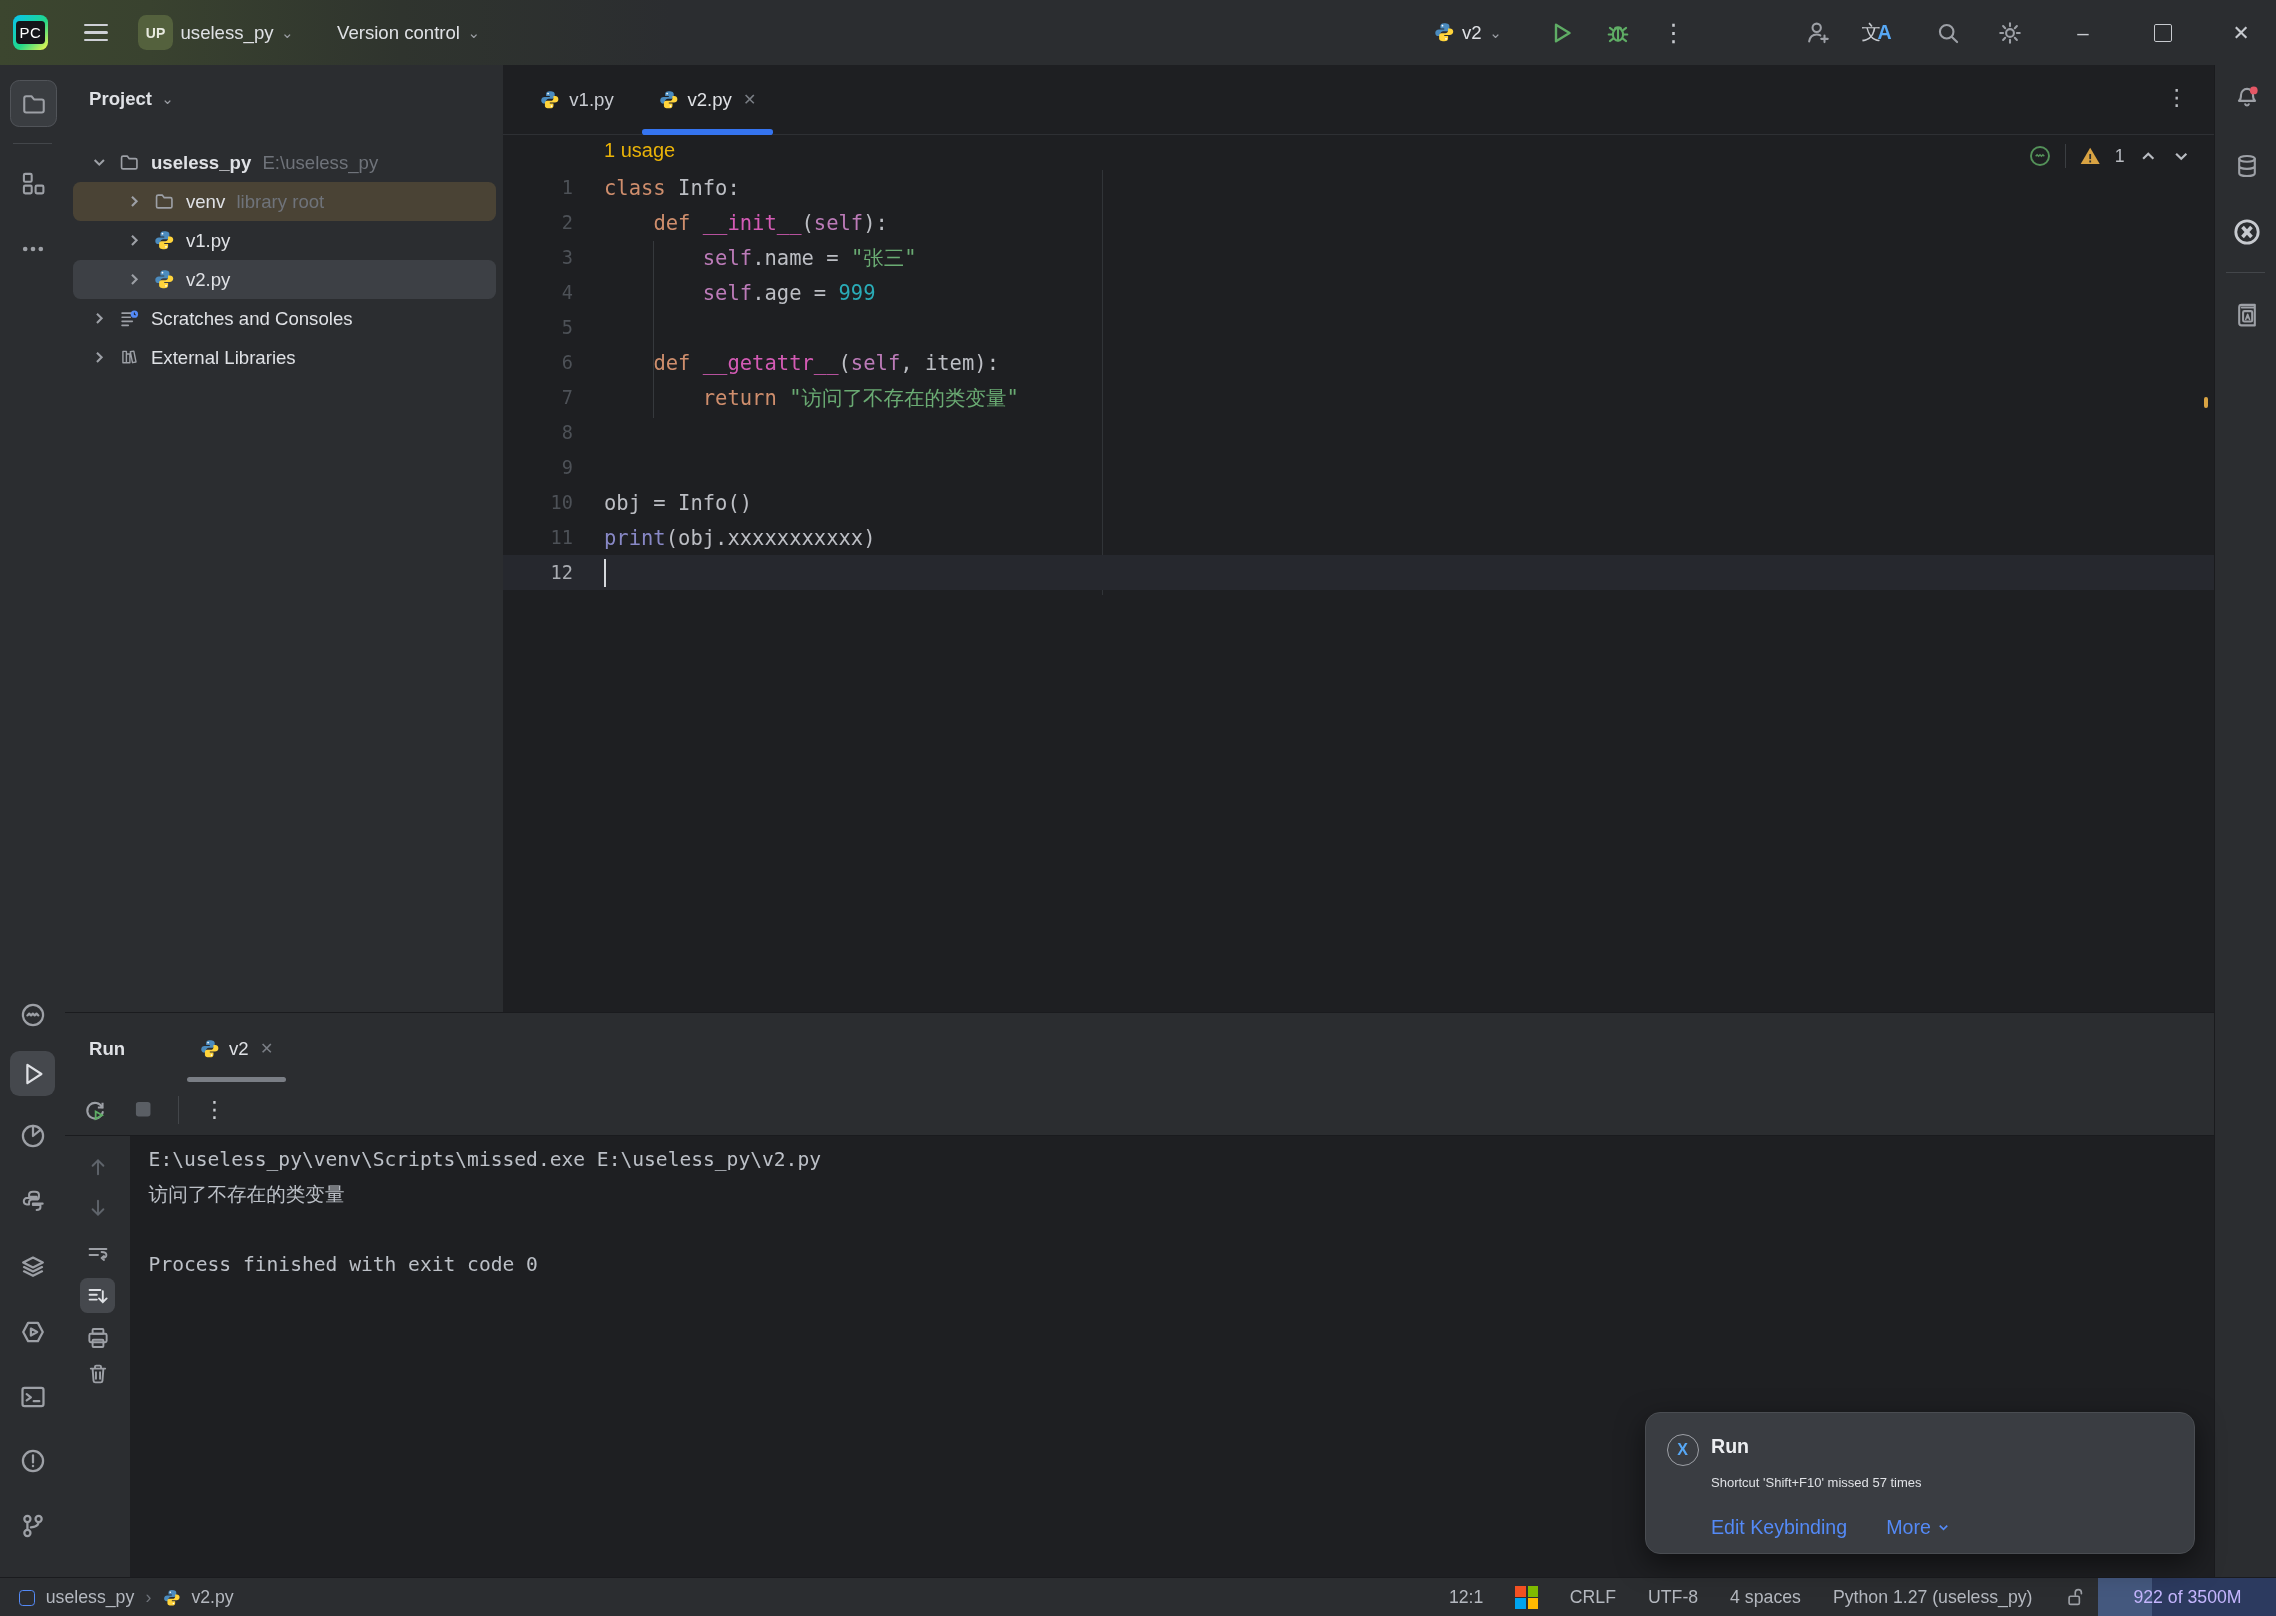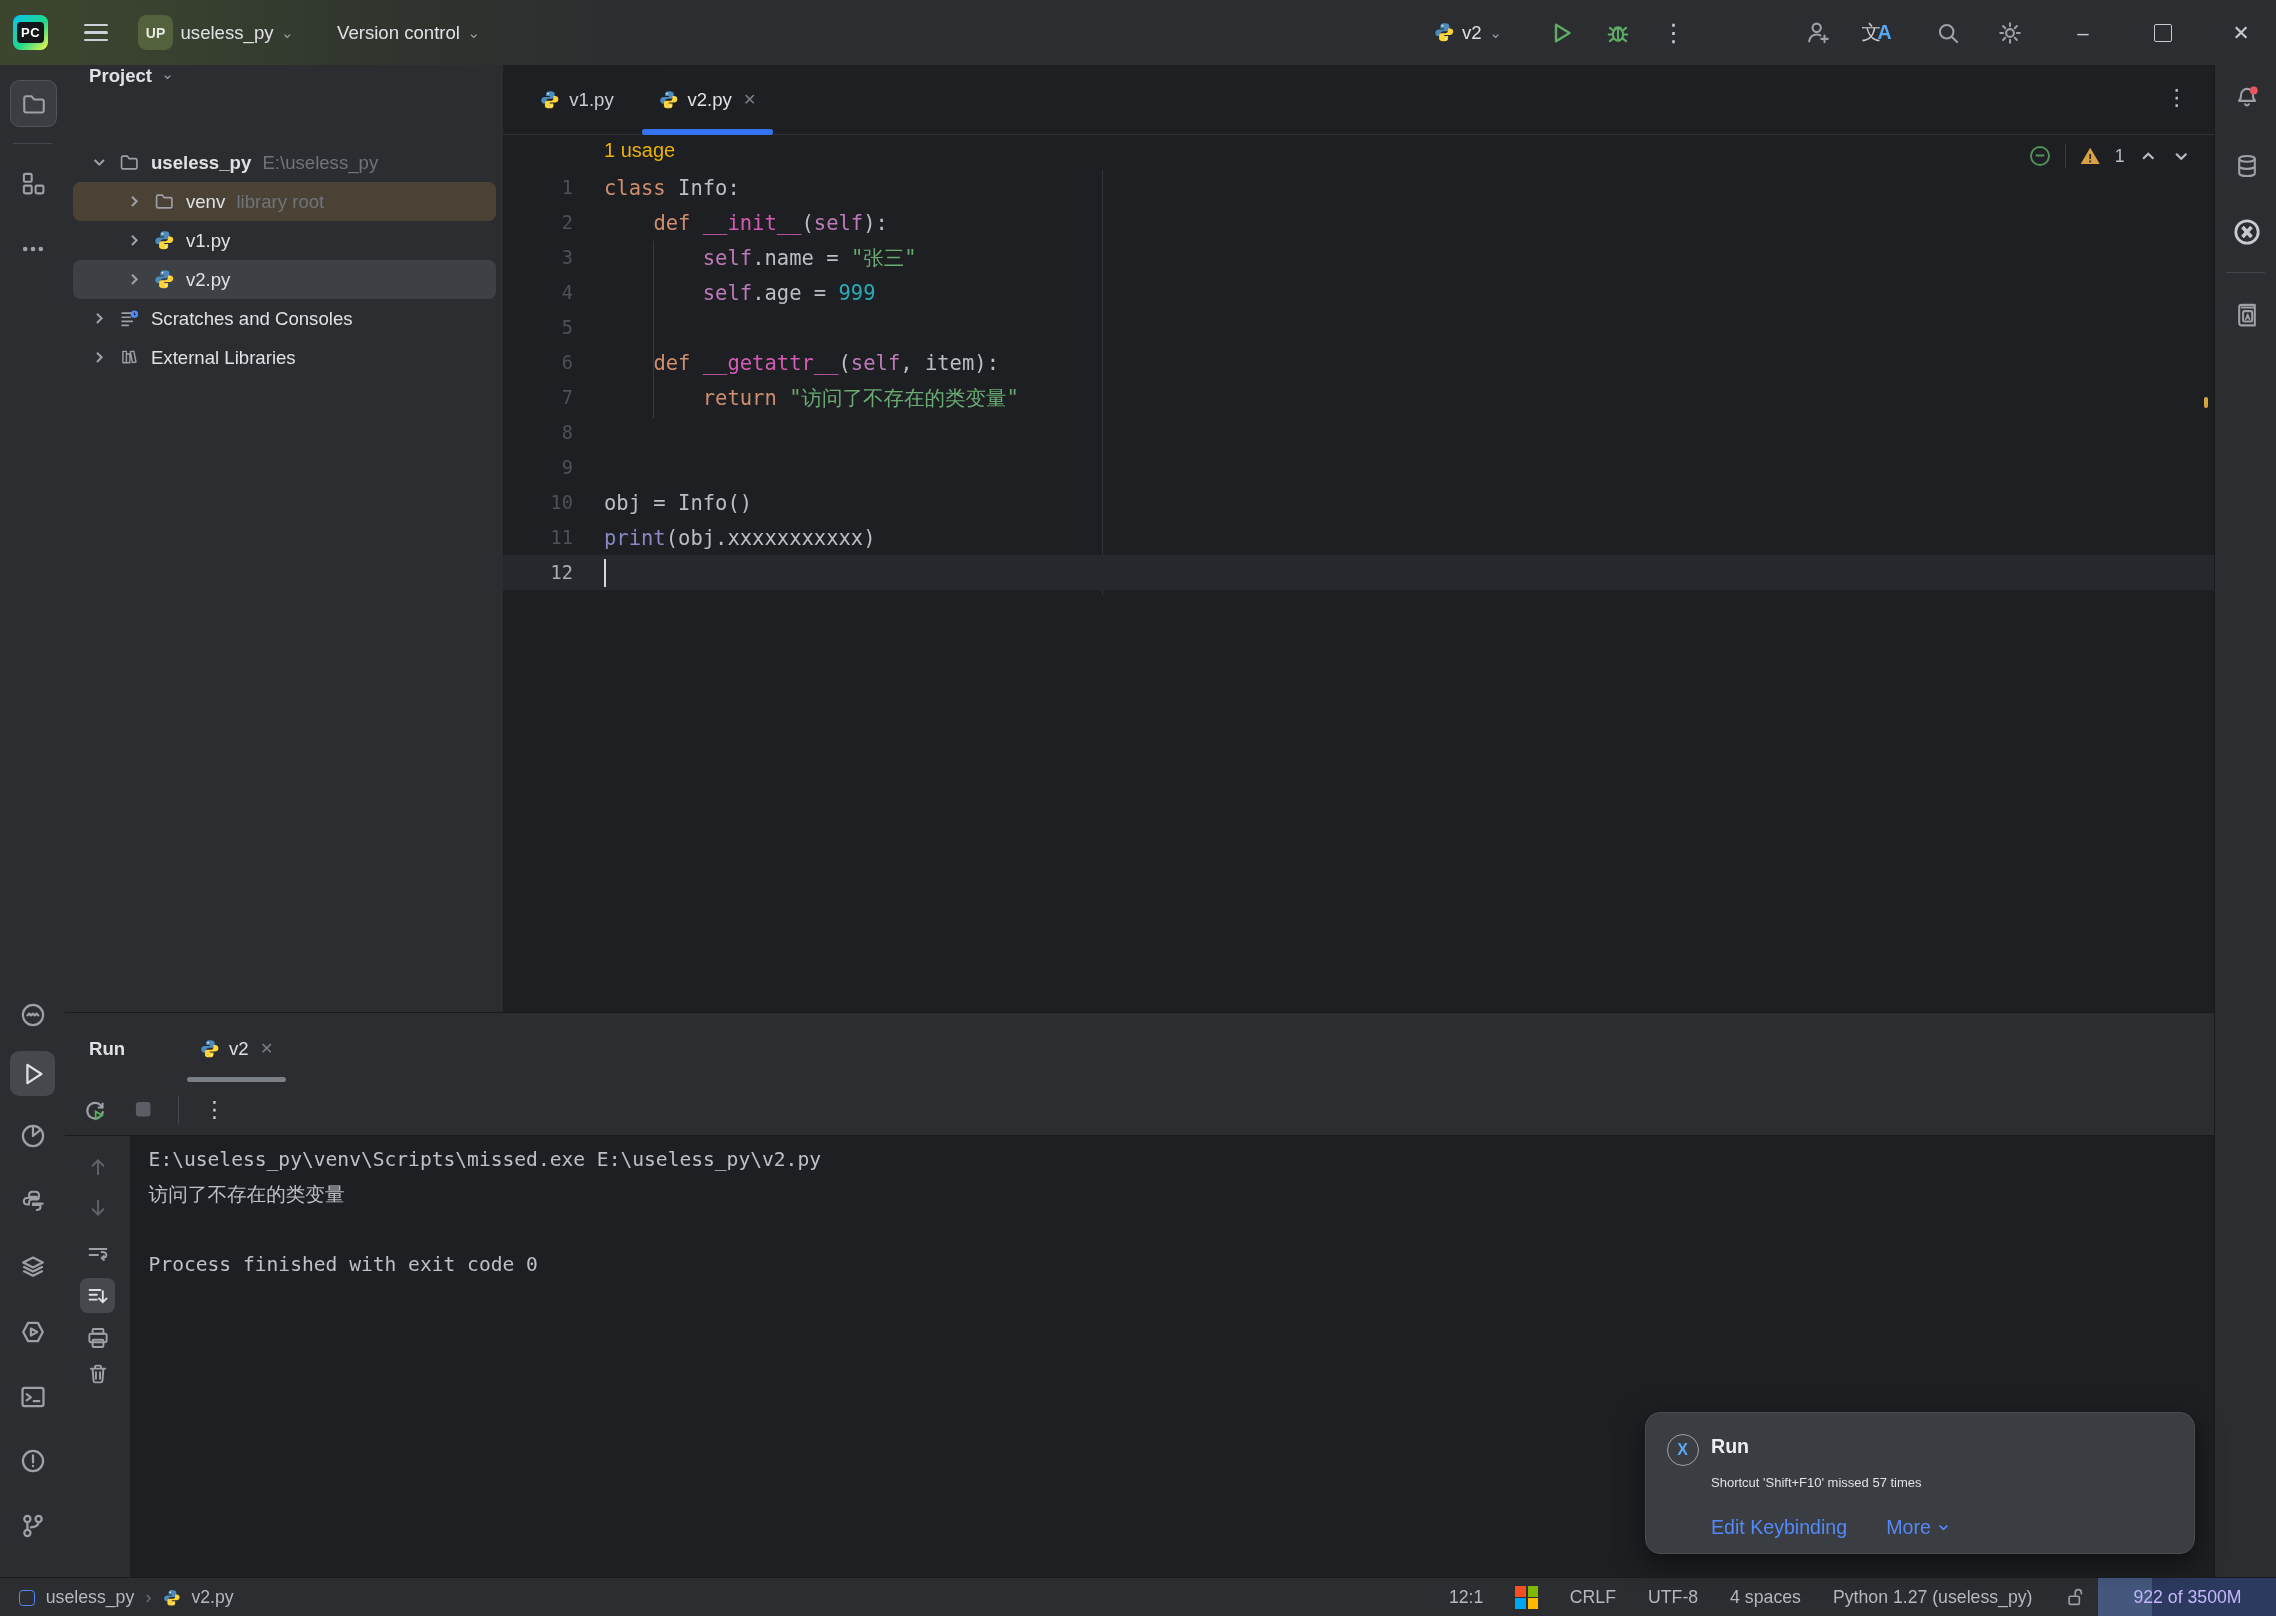--- a/index.html
+++ b/index.html
@@ -11,21 +11,21 @@
   .ico-stroke{stroke:#9da0a6;fill:none;stroke-width:1.6;stroke-linecap:round;stroke-linejoin:round;}
   .dim{color:#6f737a;}
 
   
   #titlebar{left:0;top:0;width:2277px;height:65px;
     background:linear-gradient(90deg,#3c462f 0px,#39422f 149px,#2f342e 401px,#2b2d30 671px,#2b2d30 100%);
     border-bottom:0.9px solid #1a1b1e;}
   #titlebar .tb-item{position:absolute;top:0;height:65px;display:flex;align-items:center;gap:7.5px;font-size:18.6px;color:#dfe1e5;}
   #app-logo{left:13px;}
   .pc-logo{width:35px;height:35px;border-radius:7.5px;background:linear-gradient(135deg,#07c3f2,#21d789 55%,#fcf84a);display:flex;align-items:center;justify-content:center;}
-  .pc-logo span{background:#15161a;color:#fff;font-size:13px;font-weight:bold;padding:2.8px 3.7px;border-radius:3.7px;letter-spacing:0.5px;}
+  .pc-logo span{background:#15161a;color:#fff;font-size:15px;font-weight:normal;padding:2.8px 3.7px;border-radius:3.7px;letter-spacing:0.5px;}
   #hamburger{left:75px;width:41px;justify-content:center;}
   #hamburger .bars{width:24px;}
   #hamburger .bars div{height:2.8px;background:#ced0d6;border-radius:1.9px;margin:4.7px 0;}
   #proj-widget{left:138px;}
   .up-badge{width:35px;height:35px;border-radius:8.4px;background:#54613d;color:#e8eadf;display:flex;align-items:center;justify-content:center;font-size:14px;font-weight:bold;}
   .chev-glyph{color:#9da0a6;font-size:15px;}
   #vc-widget{left:337px;color:#d3d5da;}
   #runcfg{left:1434px;gap:7.5px;}
   .tb-btn{position:absolute;top:10.3px;width:45px;height:45px;display:flex;align-items:center;justify-content:center;border-radius:7.5px;}
   .win-btn{position:absolute;top:0;width:60px;height:65px;display:flex;align-items:center;justify-content:center;color:#c7cacf;font-size:20.5px;}
@@ -33,21 +33,21 @@
 
   
   #left-stripe{left:0;top:65px;width:65px;height:1512px;background:#2b2d30;border-right:0.9px solid #1a1b1e;}
   .stripe-btn{position:absolute;left:10.3px;width:45px;height:45px;display:flex;align-items:center;justify-content:center;border-radius:9.3px;}
   .stripe-btn.active{background:#45484d;}
   .stripe-btn.boxed{background:#3a3d41;border:0.9px solid #515459;}
   .stripe-div{position:absolute;left:13px;width:39px;height:0.9px;background:#43464a;}
 
   
   #project-panel{left:65px;top:65px;width:438px;height:947px;background:#2b2d30;border-right:0.9px solid #1a1b1e;}
-  #panel-header{position:absolute;left:0;top:0;width:100%;height:67px;display:flex;padding-left:24px;box-sizing:border-box;gap:9.3px;}
+  #panel-header{position:absolute;left:0;top:0;width:100%;height:67px;display:flex;align-items:center;padding-left:24px;box-sizing:border-box;gap:9.3px;}
   #panel-header .t{font-size:18.6px;font-weight:bold;}
   .tree{position:absolute;left:0;top:78px;width:100%;}
   .tree-row{position:relative;height:39px;margin:0 7.5px;border-radius:7.5px;display:flex;align-items:center;font-size:18.6px;}
   .tree-row.brown{background:#4a4335;}
   .tree-row.selected{background:#3d4045;}
   .tree-row .chev{margin-left:17px;}
   .tree-row.lvl1 .chev{margin-left:52px;}
   .tree-row .ticon{margin-left:11.2px;}
   .tree-row .lbl{margin-left:11.2px;color:#dfe1e5;white-space:nowrap;}
   .tree-row .lbl.b{font-weight:bold;}

